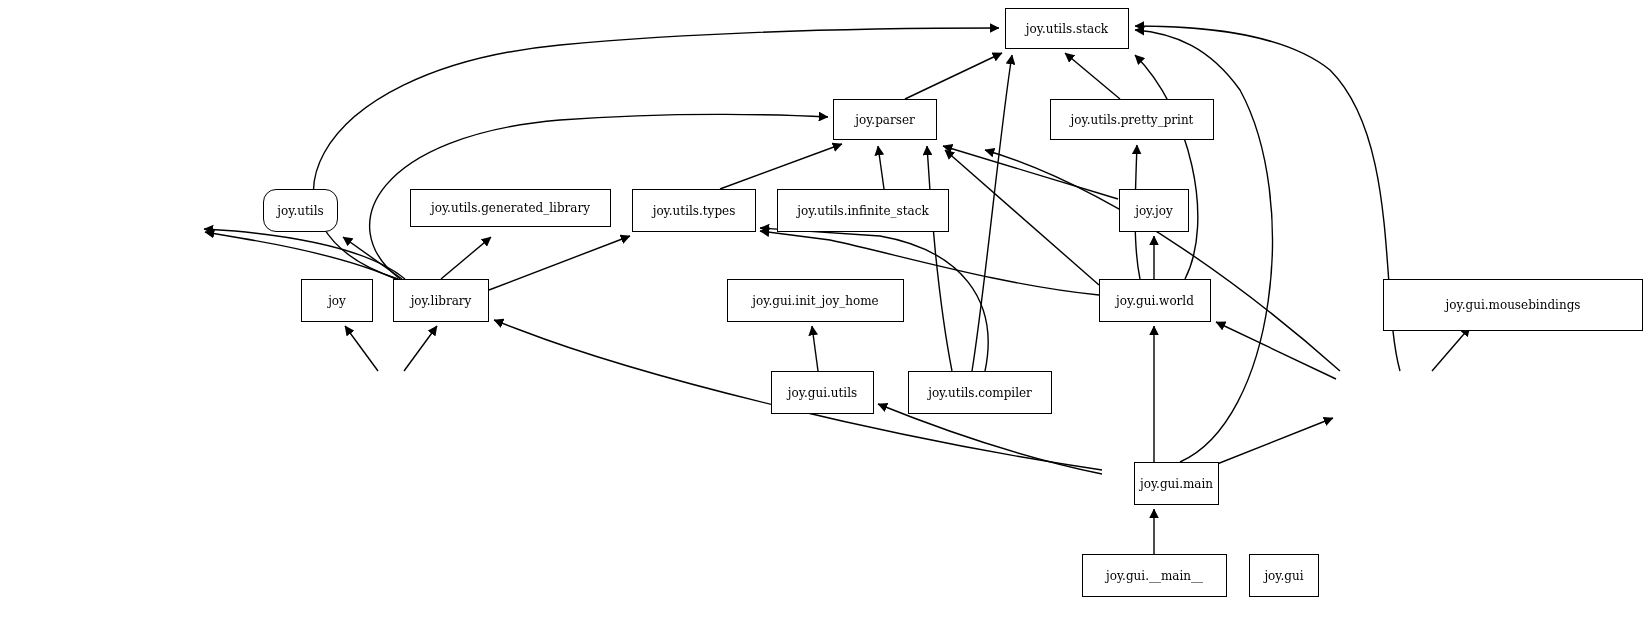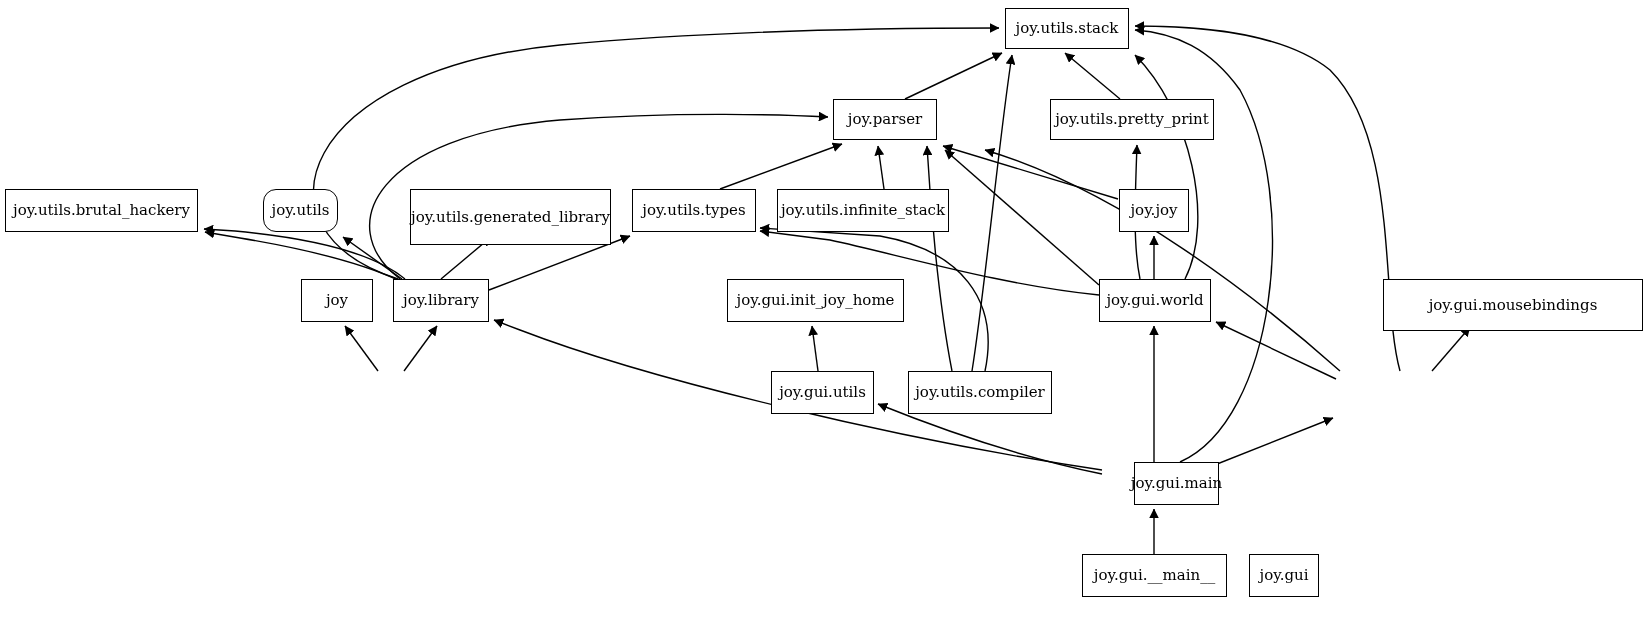--- a/index.html
+++ b/index.html
@@ -25,21 +25,21 @@
   }
   .node {
     position: absolute;
     box-sizing: border-box;
     border: 1px solid #000000;
     background: #ffffff;
     color: #000000;
     display: flex;
     align-items: center;
     justify-content: center;
-    font-size: 15px;
+    font-size: 12px;
     line-height: 1;
     white-space: nowrap;
     z-index: 2;
   }
   .node-label {
     pointer-events: none;
   }
 </style>
 </head>
 <body>
@@ -126,29 +126,26 @@
   </div>
 
   <div class="node" style="left:833px;top:99px;width:104px;height:41px;">
     <span class="node-label">joy.parser</span>
   </div>
 
   <div class="node" style="left:1050px;top:99px;width:164px;height:41px;text-align:center;">
     <span class="node-label">joy.utils.pretty_print</span>
   </div>
 
-  <div class="node" style="left:5px;top:189px;width:193px;height:43px;">
-    <span class="node-label">joy.utils.brutal_hackery</span>
-  </div>
 
   <div class="node" style="left:263px;top:189px;width:75px;height:43px;border-radius:13px;">
     <span class="node-label">joy.utils</span>
   </div>
 
-  <div class="node" style="left:410px;top:189px;width:201px;height:56px;">
+  <div class="node" style="left:410px;top:189px;width:201px;height:38px;">
     <span class="node-label">joy.utils.generated_library</span>
   </div>
 
   <div class="node" style="left:632px;top:189px;width:124px;height:43px;">
     <span class="node-label">joy.utils.types</span>
   </div>
 
   <div class="node" style="left:777px;top:189px;width:172px;height:43px;">
     <span class="node-label">joy.utils.infinite_stack</span>
   </div>

